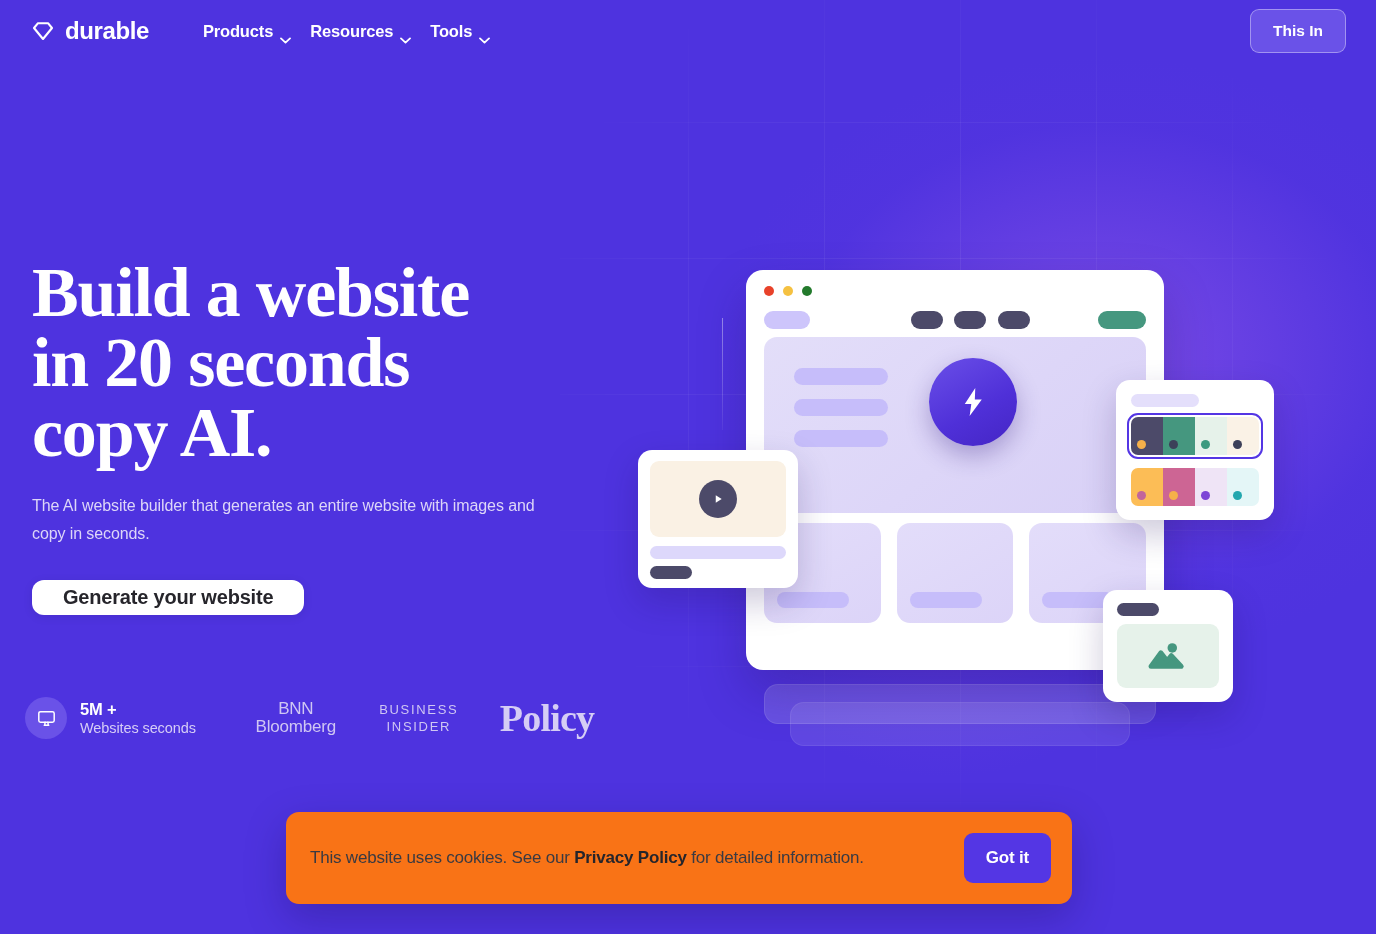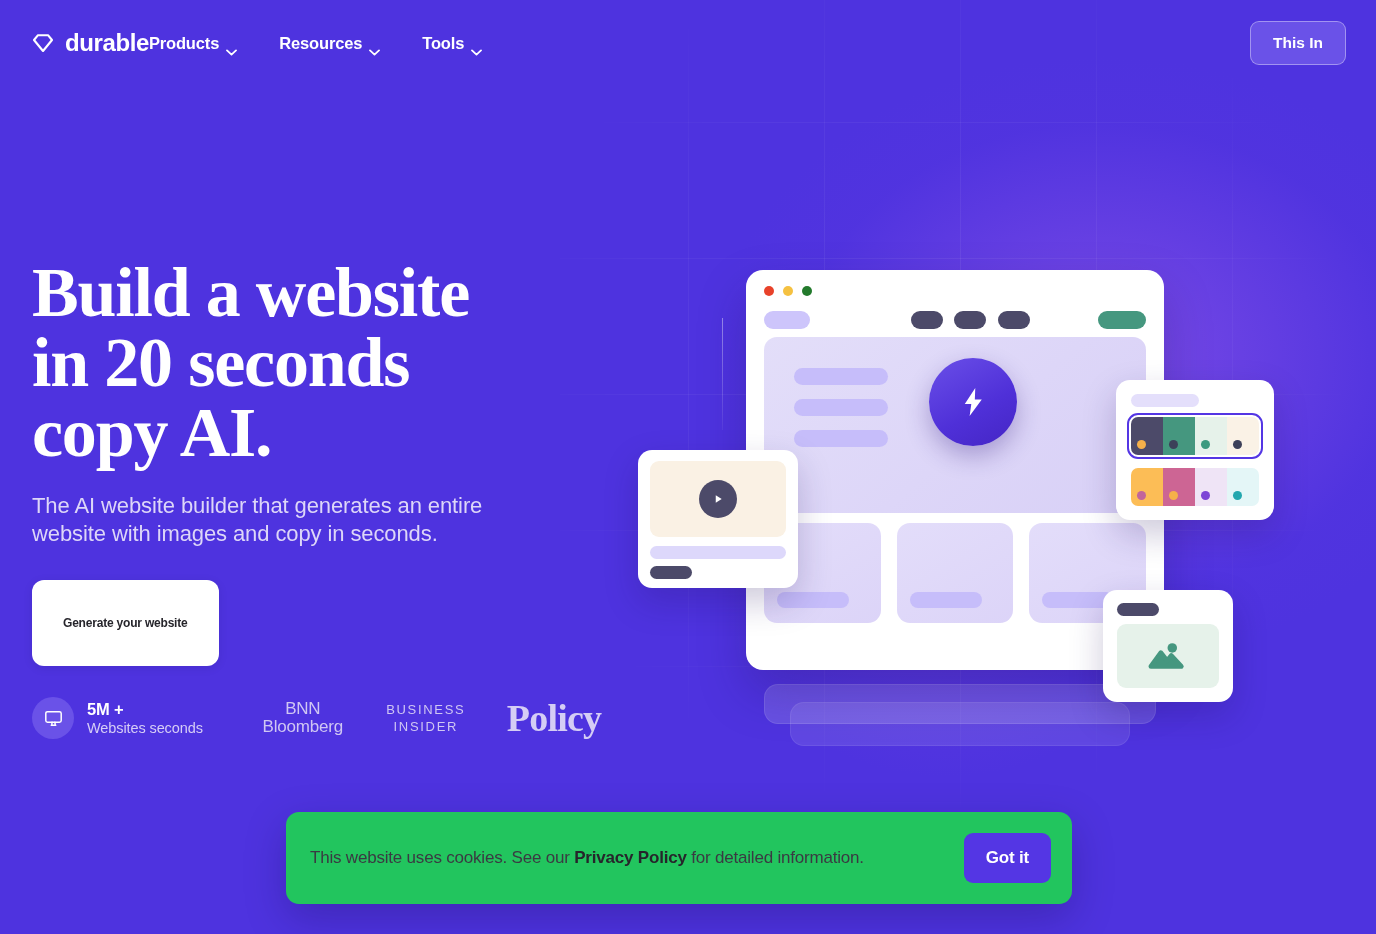--- a/index.html
+++ b/index.html
@@ -61,21 +61,21 @@
     position: absolute;
     left: 722px; top: 318px;
     width: 1px; height: 112px;
     background: linear-gradient(to bottom, rgba(255,255,255,0.42), rgba(255,255,255,0.05));
     pointer-events: none;
   }
 
   
   .navbar {
     position: absolute;
-    left: 0; top: 12px;
+    left: 0; top: 0;
     width: 1376px; height: 62px;
     display: flex;
     align-items: center;
     z-index: 30;
   }
   .brand {
     display: flex;
     align-items: center;
     gap: 9px;
     margin-left: 30px;
@@ -84,21 +84,22 @@
   .brand-icon { width: 26px; height: 26px; display: block; }
   .brand-name {
     color: #ffffff;
     font-size: 24px;
     font-weight: 700;
     letter-spacing: -0.4px;
   }
   .nav-links {
     display: flex;
     align-items: center;
-    gap: 42px;
+    gap: 19px;
+    margin-left: 54px;
   }
   .nav-link {
     display: flex;
     align-items: center;
     gap: 7px;
     color: #ffffff;
     font-size: 16.5px;
     font-weight: 700;
     cursor: pointer;
     letter-spacing: -0.15px;
@@ -129,44 +130,44 @@
     color: #ffffff;
     font-family: "Liberation Serif", serif;
     font-size: 70px;
     font-weight: 700;
     line-height: 70px;
     letter-spacing: -1.2px;
     margin-bottom: 24px;
   }
   .subhead {
     color: #ddd6f8;
-    font-size: 22px;
+    font-size: 16px;
     line-height: 28px;
     letter-spacing: -0.1px;
     max-width: 520px;
     margin-bottom: 32px;
   }
   .cta {
     background: #ffffff;
     border: none;
     border-radius: 12px;
     color: #26252b;
     font-family: "Liberation Sans", sans-serif;
-    font-size: 12px;
-    font-weight: 700;
-    padding: 36px 31px;
+    font-size: 20px;
+    font-weight: 700;
+    padding: 6px 31px;
     cursor: pointer;
     letter-spacing: -0.2px;
     box-shadow: 0 2px 10px rgba(20,10,60,0.10);
   }
 
   
   .proof {
     position: absolute;
-    left: 32px; top: 697px;
+    left: 25px; top: 697px;
     display: flex;
     align-items: center;
     z-index: 20;
   }
   .proof-stat { display: flex; align-items: center; gap: 13px; }
   .proof-circle {
     width: 42px; height: 42px;
     border-radius: 50%;
     background: #6a52e8;
     display: flex;
@@ -408,21 +409,21 @@
     border-radius: 9px;
     background: #e6f2ea;
     display: flex; align-items: center; justify-content: center;
   }
 
   
   .cookie {
     position: absolute;
     left: 286px; top: 812px;
     width: 786px; height: 92px;
-    background: #22c55e;
+    background: #f97316;
     border-radius: 13px;
     box-shadow: 0 14px 40px rgba(20,8,70,0.26);
     display: flex;
     align-items: center;
     z-index: 40;
   }
   .cookie-text {
     margin-left: 24px;
     color: #3a3a42;
     font-size: 17px;

